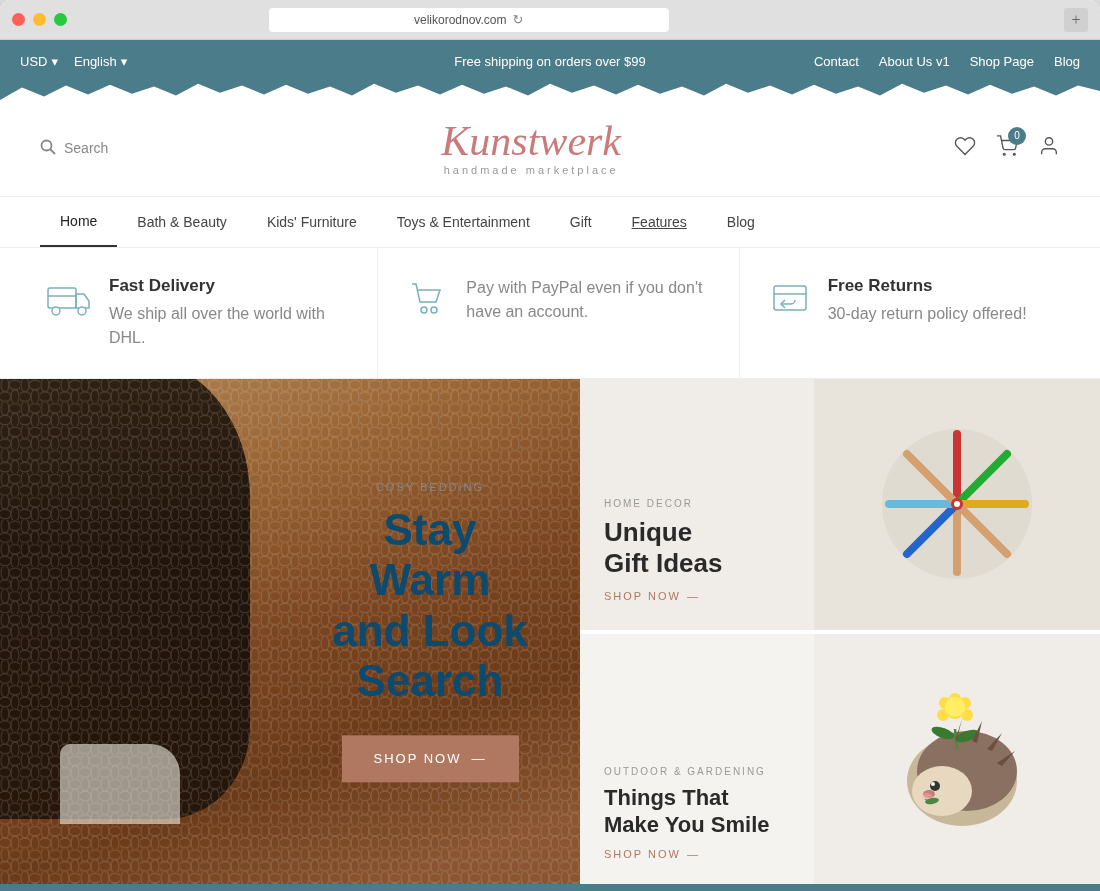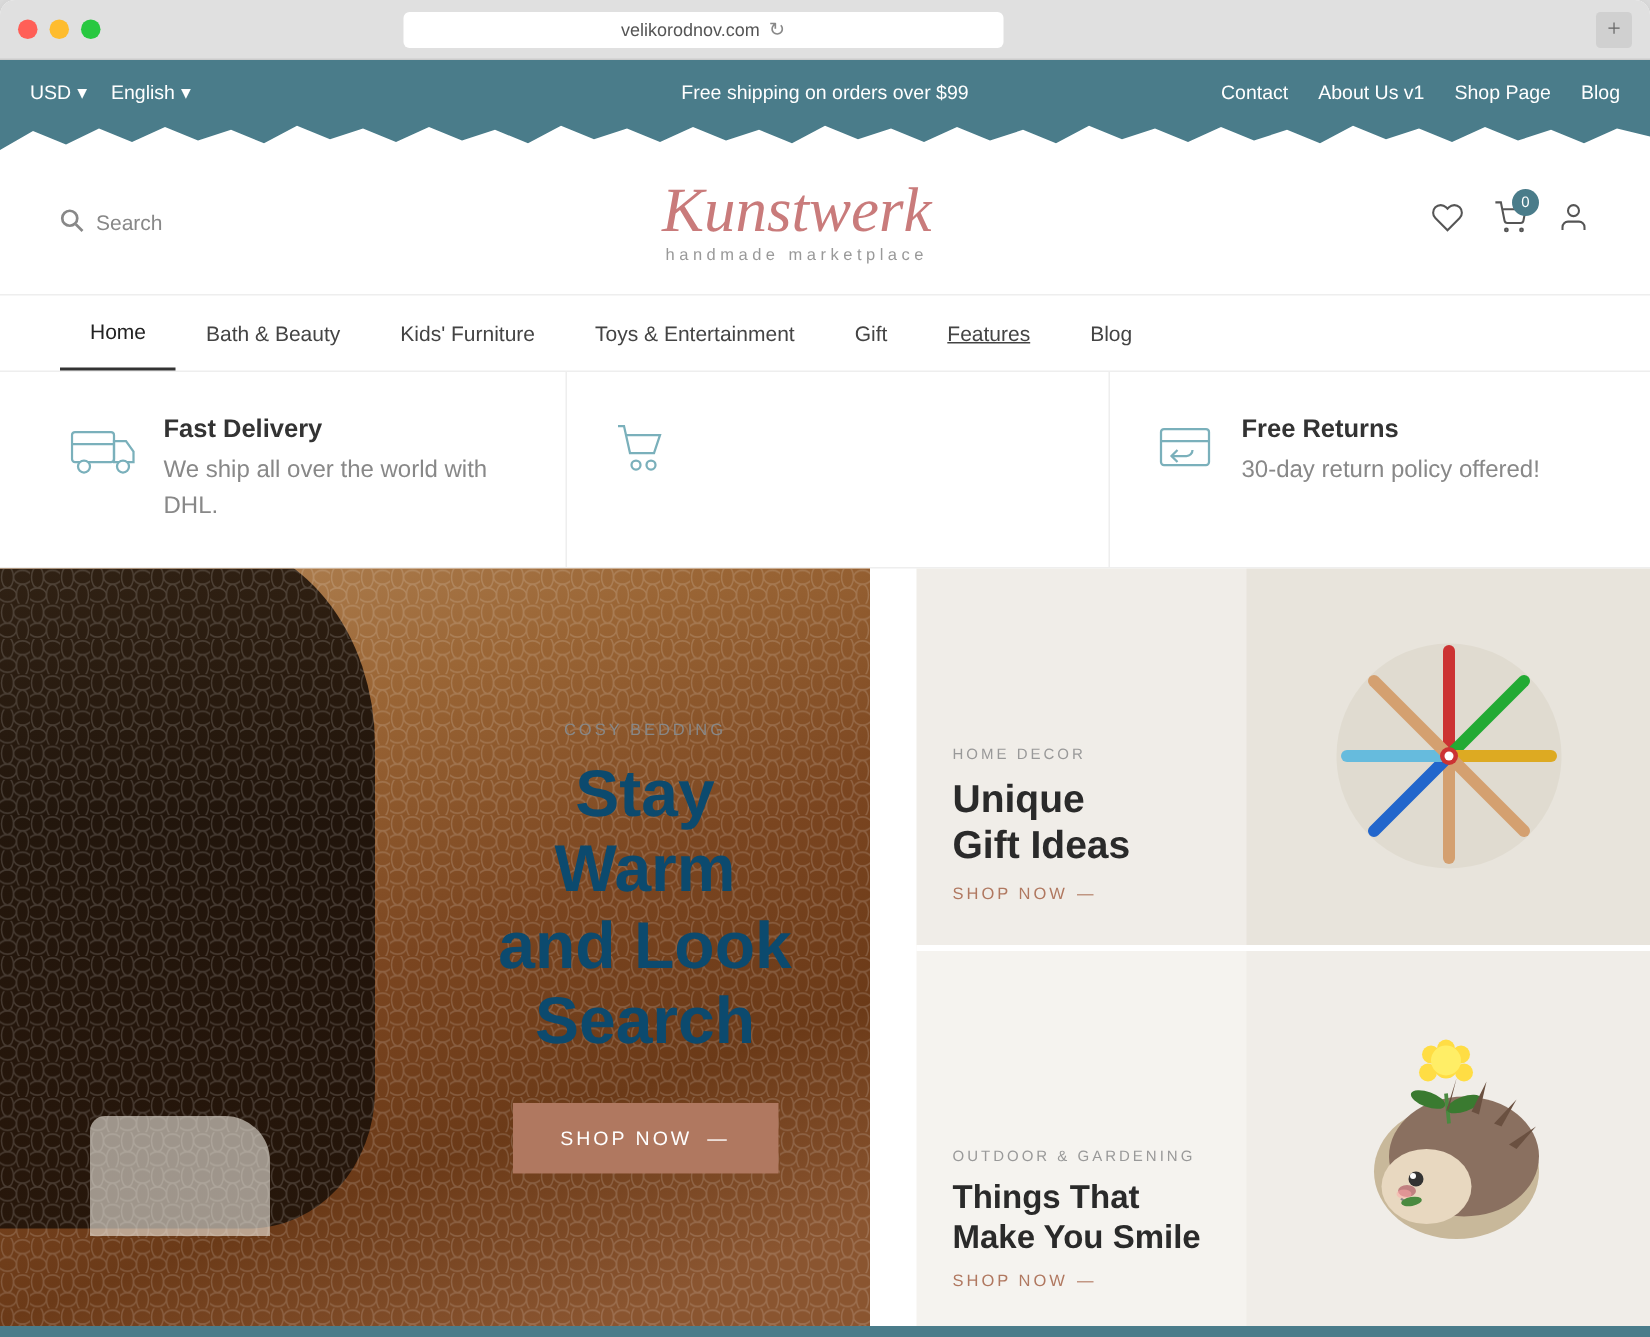--- a/index.html
+++ b/index.html
@@ -214,21 +214,20 @@
     
     .hero-right {
       flex: 1;
       display: flex;
       flex-direction: column;
     }
     .hero-panel {
       flex: 1;
       position: relative;
       overflow: hidden;
-      margin-left: 31px;
     }
     .hero-panel-top {
       background: #f0ede8;
     }
     .hero-panel-bottom {
       background: #f5f3ef;
       border-top: 4px solid #fff;
     }
 
     
@@ -432,20 +431,21 @@
     </div>
     <div class="feature-box">
       <div class="feature-icon">
         <svg width="40" height="36" viewBox="0 0 40 36" fill="none" stroke="#7ab0bb" stroke-width="1.5">
           <path d="M4 4h4l4 18h16l4-12H10"></path>
           <circle cx="16" cy="30" r="3" fill="white" stroke="#7ab0bb"></circle>
           <circle cx="26" cy="30" r="3" fill="white" stroke="#7ab0bb"></circle>
         </svg>
       </div>
       <div>
+        <div class="feature-desc">Pay with PayPal even if you don't have an account.</div>
       </div>
     </div>
     <div class="feature-box">
       <div class="feature-icon">
         <svg width="40" height="36" viewBox="0 0 40 36" fill="none" stroke="#7ab0bb" stroke-width="1.5">
           <rect x="4" y="6" width="32" height="24" rx="2"></rect>
           <line x1="4" y1="14" x2="36" y2="14"></line>
           <path d="M15 20l-4 4 4 4"></path>
           <path d="M11 24h10a4 4 0 0 0 4-4"></path>
         </svg>

